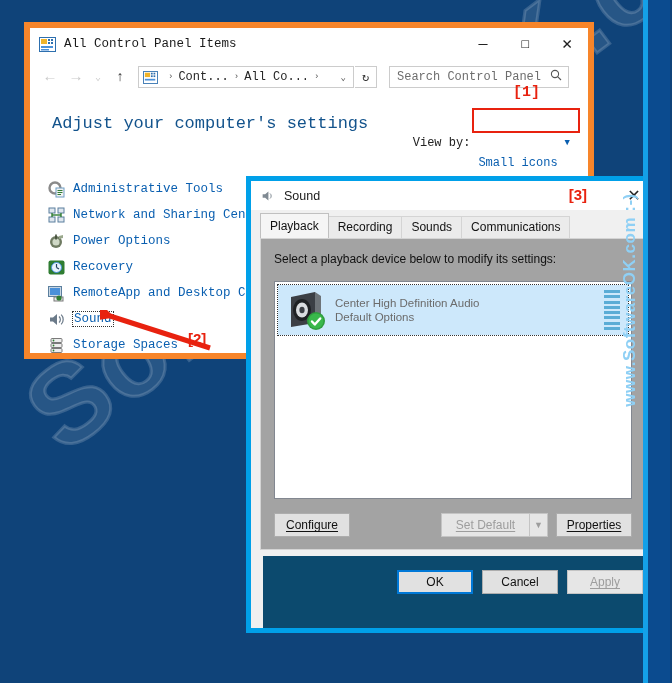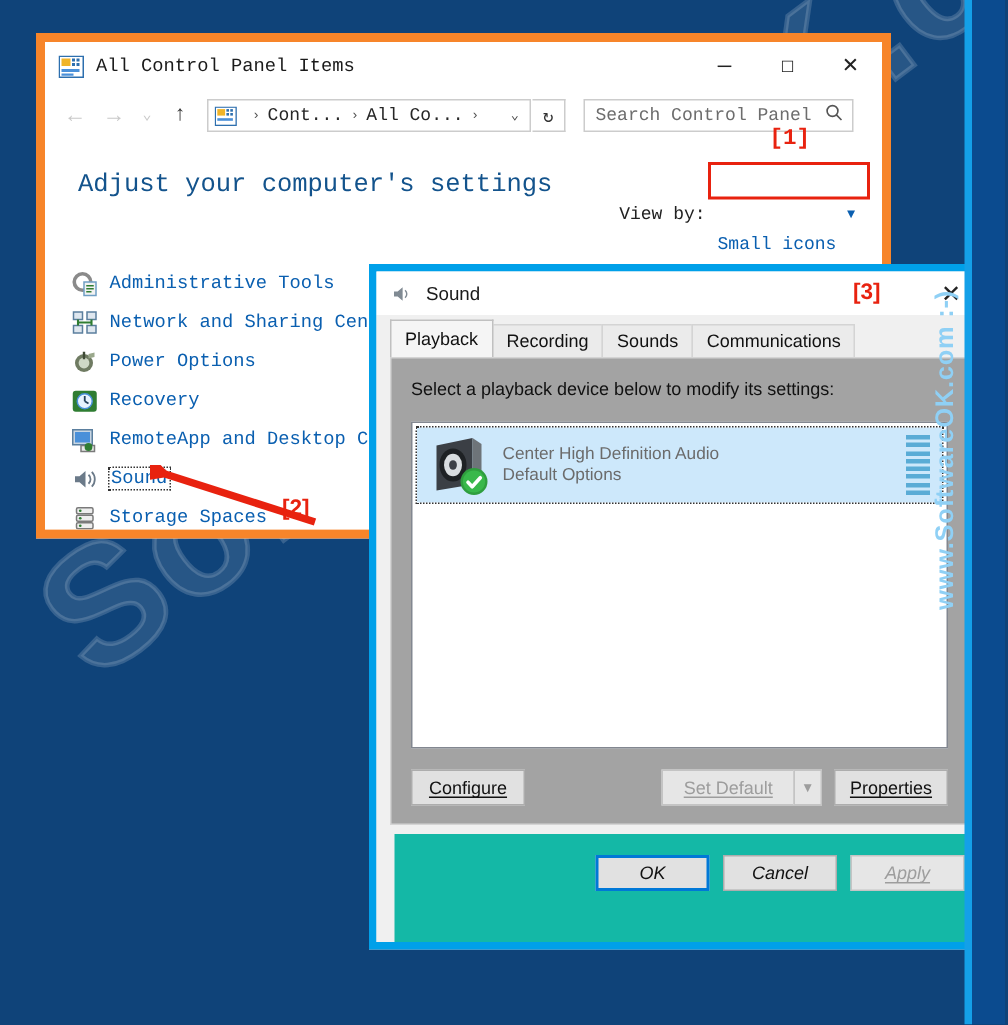--- a/index.html
+++ b/index.html
@@ -517,22 +517,21 @@
     min-width: 19px;
     font-size: 9px;
   }
 
   .snd-footer {
     position: absolute;
     left: 12px;
     right: 0;
     bottom: 0;
     height: 72px;
-    background: #14b8a6;
-    font-style: italic;
+    background: #0c4a6e;
   }
   .footer-btns {
     position: absolute;
     right: 12px;
     top: 14px;
     display: flex;
     gap: 9px;
   }
   .btn.primary {
     border: 2px solid #0078d7;

